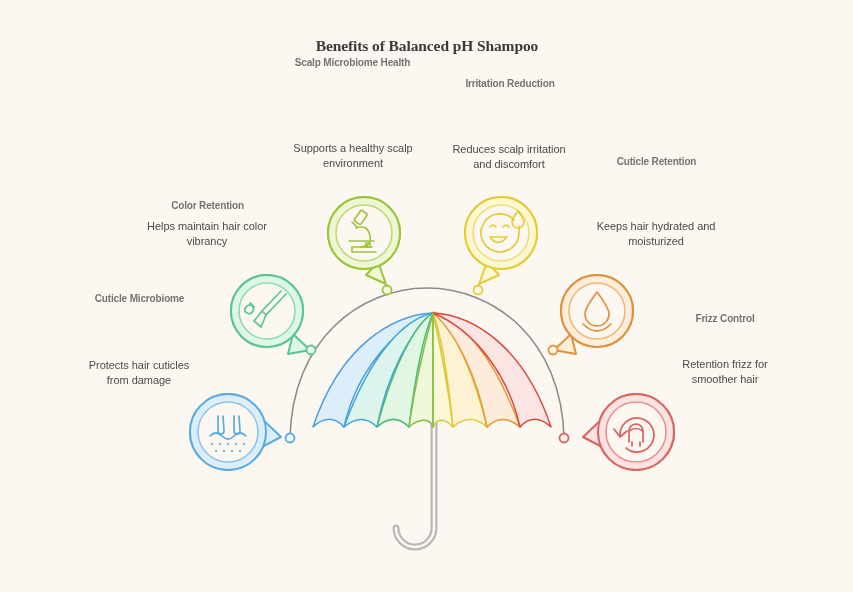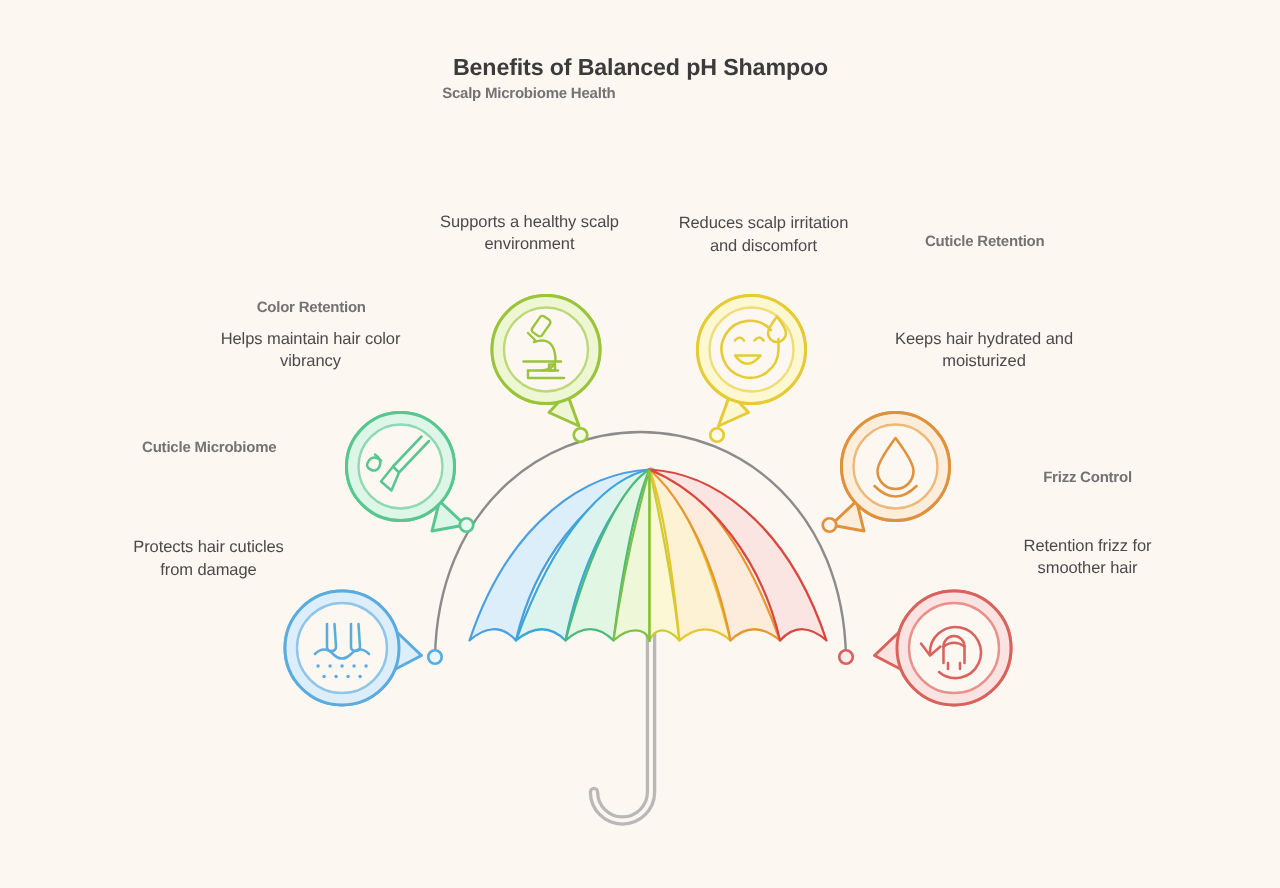--- a/index.html
+++ b/index.html
@@ -8,21 +8,21 @@
     background:#fdf7f2;
     font-family:"Liberation Sans", sans-serif;
     overflow:hidden;
     position:relative;
   }
   #stage{position:absolute;inset:0;width:853px;height:592px;}
 
   .txt{position:absolute;text-align:center;}
   .title{
     font-size:15.5px;font-weight:bold;color:#3b3b3b;
-    letter-spacing:-0.1px;line-height:1.25;
+    letter-spacing:-0.1px;line-height:1.25;font-family:Liberation Serif, serif;
   }
   .head{
     font-size:10px;font-weight:bold;color:#737373;
     line-height:1.32;letter-spacing:-0.15px;
   }
   .desc{
     font-size:11px;font-weight:normal;color:#4a4a4a;
     line-height:1.35;letter-spacing:-0.05px;margin-top:16px;
   }
 
@@ -183,20 +183,21 @@
       </g>
       <circle cx="564" cy="438" r="4.5" fill="#fdeeec" stroke="#d9635c" stroke-width="1.8"></circle>
     </g>
   </svg>
 
   <div class="txt title" id="main-title">Benefits of Balanced pH Shampoo</div>
 
   <div class="txt head" id="b-scalp-head">Scalp Microbiome Health</div>
   <div class="txt desc" id="b-scalp-desc">Supports a healthy scalp environment</div>
 
+  <div class="txt head" id="b-irrit-head">Irritation Reduction</div>
   <div class="txt desc" id="b-irrit-desc">Reduces scalp irritation and discomfort</div>
 
   <div class="txt head" id="b-color-head">Color Retention</div>
   <div class="txt desc" id="b-color-desc">Helps maintain hair color vibrancy</div>
 
   <div class="txt head" id="b-moist-head">Cuticle Retention</div>
   <div class="txt desc" id="b-moist-desc">Keeps hair hydrated and moisturized</div>
 
   <div class="txt head" id="b-cut-head">Cuticle Microbiome</div>
   <div class="txt desc" id="b-cut-desc">Protects hair cuticles from damage</div>

